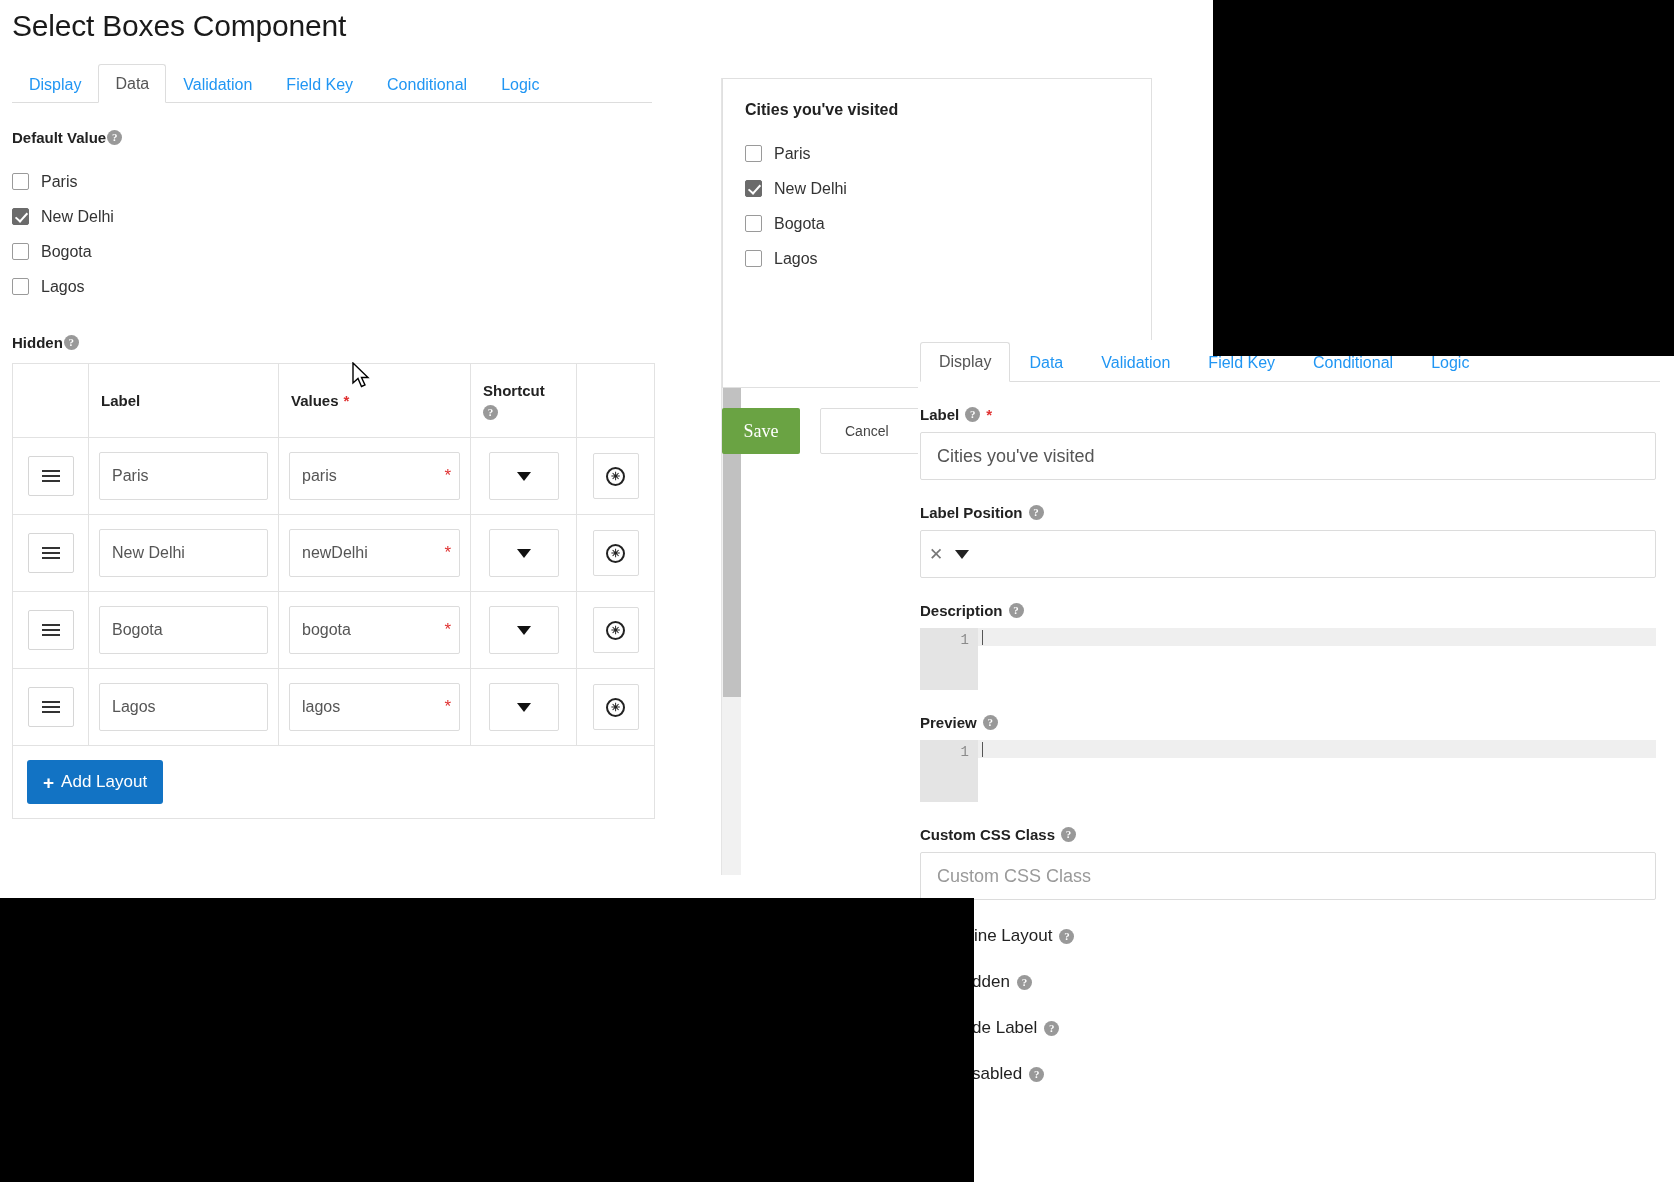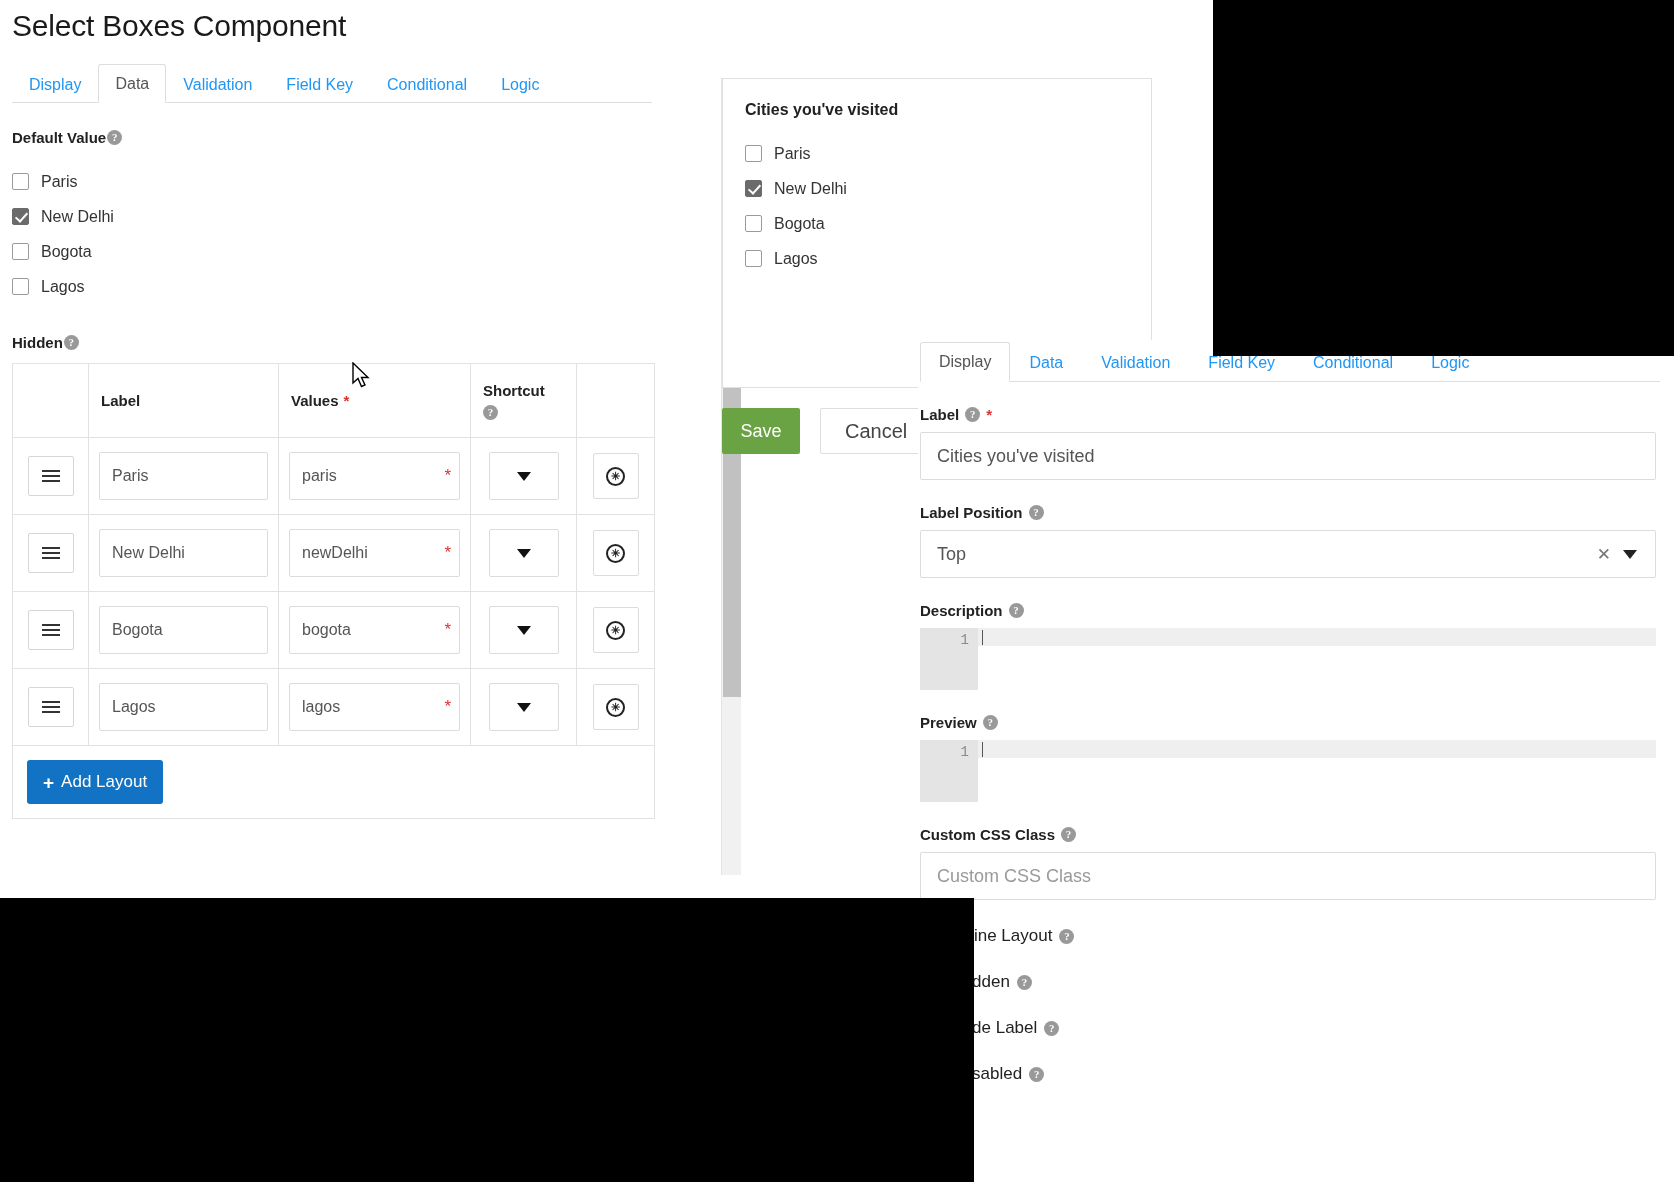--- a/index.html
+++ b/index.html
@@ -159,26 +159,26 @@
   }
   .preview-body { padding:22px 0 0 22px; }
   .pv-label { font-size:16px; font-weight:bold; color:#222; }
   .pv-list { margin-top:17px; }
   .pv-row { display:flex; align-items:center; gap:12px; height:35px; }
   .pv-text { font-size:16px; color:#333; }
 
   .btn-save {
     position:absolute; left:722px; top:408px; width:78px; height:46px;
     background:#6aa343; color:#fff; border:none; border-radius:2px;
-    font-size:18px; cursor:pointer; font-family:Liberation Sans, sans-serif;
+    font-size:18px; cursor:pointer; font-family:Liberation Serif, serif;
   }
   .btn-cancel {
     position:absolute; left:820px; top:408px; width:115px; height:46px;
     background:#fff; color:#444; border:1px solid #ddd; border-radius:2px;
-    font-size:20px; cursor:pointer; text-align:left; padding-left:24px;
+    font-size:14px; cursor:pointer; text-align:left; padding-left:24px;
     font-family:"Liberation Sans", sans-serif;
   }
 
   
   .right-panel {
     position:absolute; left:918px; top:340px; width:756px; height:842px;
     background:#fff;
   }
   .r-tabs {
     display:flex; align-items:flex-end; border-bottom:1px solid #ddd;
@@ -546,21 +546,20 @@
       </div>
       <input class="finput" value="Cities you've visited" style="">
     </div>
 
     <div class="fld">
       <div class="fld-label">
         <span>Label Position</span>
         <span class="help-icon">?</span>
       </div>
       <div class="sel-field">
-        <span class="sel-val">Top</span>
         <span class="sel-clear">✕</span>
         <span class="sel-caret">
             <i></i>
           </span>
       </div>
     </div>
 
     <div class="fld">
       <div class="fld-label">
         <span>Description</span>

